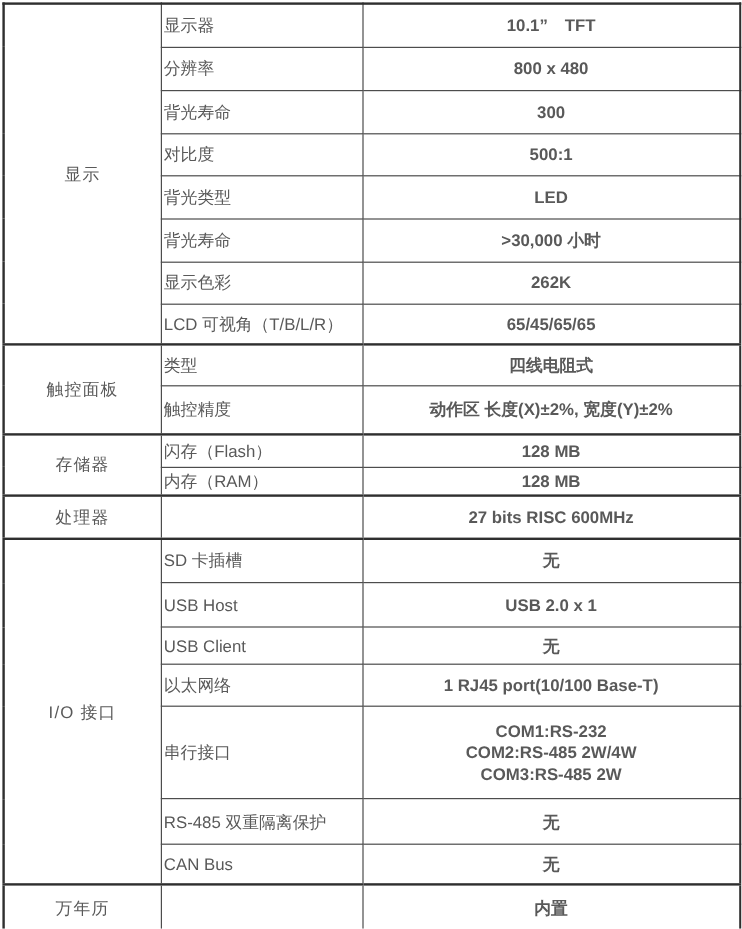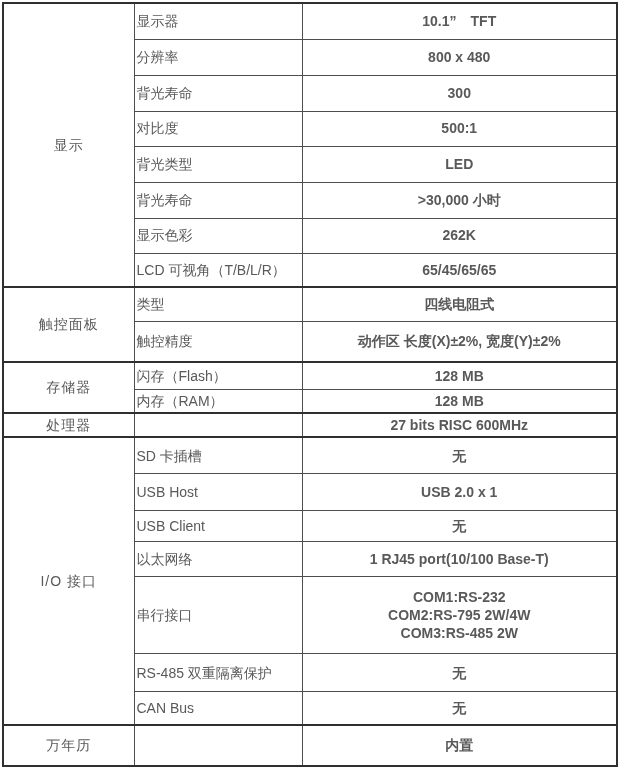--- a/index.html
+++ b/index.html
@@ -122,21 +122,21 @@
       <tr class="sec" style="height:27px">
         <td class="cat" rowspan="2">存储器</td>
         <td class="lbl">闪存（Flash）</td>
         <td class="val">128 MB</td>
       </tr>
       <tr style="height:15px">
         <td class="lbl">内存（RAM）</td>
         <td class="val">128 MB</td>
       </tr>
 
-      <tr class="sec" style="height:24px">
+      <tr class="sec" style="height:36px">
         <td class="cat">处理器</td>
         <td class="lbl"></td>
         <td class="val">27 bits RISC 600MHz</td>
       </tr>
 
       <tr class="sec" style="height:37px">
         <td class="cat" rowspan="7">I/O 接口</td>
         <td class="lbl">SD 卡插槽</td>
         <td class="val">无</td>
       </tr>
@@ -149,21 +149,21 @@
         <td class="val">无</td>
       </tr>
       <tr style="height:35px">
         <td class="lbl">以太网络</td>
         <td class="val">1 RJ45 port(10/100 Base-T)</td>
       </tr>
       <tr style="height:77px">
         <td class="lbl">串行接口</td>
         <td class="val">
           <span class="vline">COM1:RS-232</span>
-          <span class="vline">COM2:RS-795 2W/4W</span>
+          <span class="vline">COM2:RS-485 2W/4W</span>
           <span class="vline">COM3:RS-485 2W</span>
         </td>
       </tr>
       <tr style="height:38px">
         <td class="lbl">RS-485 双重隔离保护</td>
         <td class="val">无</td>
       </tr>
       <tr style="height:33px">
         <td class="lbl">CAN Bus</td>
         <td class="val">无</td>

